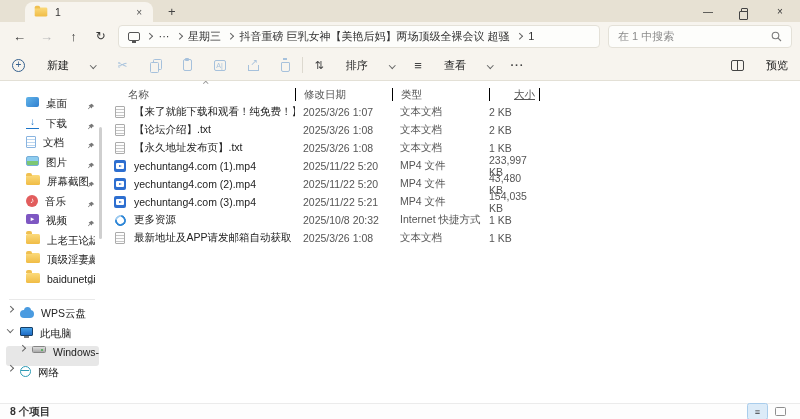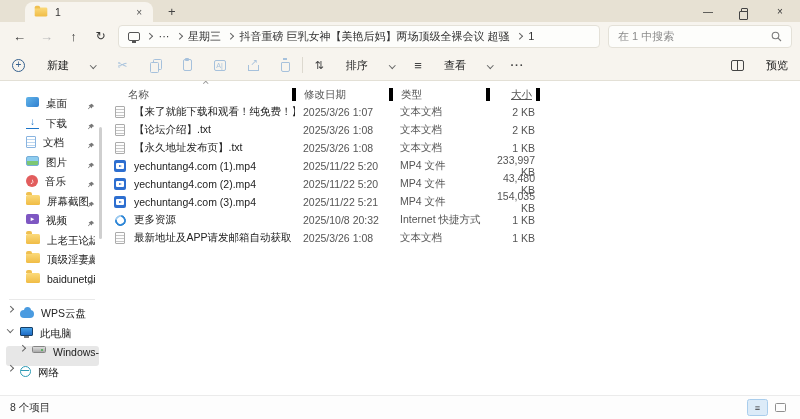--- a/index.html
+++ b/index.html
@@ -91,40 +91,40 @@
   .ic-pc::after { content:""; position:absolute; left:3px; bottom:-3.5px; width:5px; height:1.6px; background:#777; }
   .ic-drive { width:14px; height:7px; border-radius:1.5px; background:linear-gradient(#dcdcdc,#a9a9a9); border:1px solid #858585; position:relative; flex:none; }
   .ic-drive::before { content:""; position:absolute; right:2px; top:2px; width:2px; height:2px; border-radius:50%; background:#3fae49; }
   .ic-network { width:11px; height:11px; border:1.4px solid #2e9bb5; border-radius:50%; position:relative; flex:none; }
   .ic-network::before { content:""; position:absolute; left:0; top:3.6px; width:8px; height:1.2px; background:#2e9bb5; }
 
   
   .content { flex:1; padding-left:4px; position:relative; font-size:10.5px; }
   .sort-caret { position:absolute; left:100px; top:1px; }
   .list-header { display:flex; align-items:center; height:18px; margin-top:4px; color:#555; padding-left:20px; }
-  .hcell { border-right:4px solid #000000; height:13px; line-height:13px; }
+  .hcell { border-right:1px solid #000000; height:13px; line-height:13px; }
   .h-name { width:168px; }
   .h-date { width:97px; padding-left:8px; }
   .h-type { width:97px; padding-left:8px; }
   .h-size { width:50px; text-align:right; padding-right:4px;text-decoration:underline; }
   .frow { display:flex; align-items:center; height:18px; padding-left:5px; color:#222; }
   .fic { width:14px; display:flex; justify-content:center; margin-right:7px; flex:none; }
   .c-name { width:161px; white-space:nowrap; overflow:hidden; }
   .c-date { width:97px; padding-left:8px; color:#555; }
   .c-type { width:97px; padding-left:8px; color:#555; }
-  .c-size { width:50px; text-align:right; padding-right:4px; color:#555; }
+  .c-size { width:50px; padding-right:4px; color:#555; }
 
   .fic-txt { width:10px; height:12px; background:repeating-linear-gradient(#fdfdfd 0 2px,#c6c6c6 2px 3px); border:1px solid #ababab; border-radius:1px; }
   .fic-mp4 { width:12px; height:12px; background:#2e6fd0; border-radius:2px; position:relative; }
   .fic-mp4::before { content:""; position:absolute; left:2px; top:3px; width:8px; height:6px; background:#fff; border-radius:1px; }
   .fic-mp4::after { content:""; position:absolute; left:4.5px; top:4.5px; width:0; height:0; border-left:3.5px solid #2e6fd0; border-top:1.8px solid transparent; border-bottom:1.8px solid transparent; }
   .fic-link { width:11px; height:11px; border-radius:50%; border:2px solid #2e86d6; border-top-color:#9ccaf0; transform:rotate(-35deg); }
 
   
-  .statusbar { height:24px; flex:none; border-top:1px solid #ebebeb; display:flex; align-items:center; padding:0 14px 0 10px; color:#333; font-size:10.5px; background:#fdfdfd; }
+  .statusbar { height:16px; flex:none; border-top:1px solid #ebebeb; display:flex; align-items:center; padding:0 14px 0 10px; color:#333; font-size:10.5px; background:#fdfdfd;font-weight:bold; }
   .view-toggles { margin-left:auto; display:flex; align-items:center; gap:7px; }
   .vt-details { width:21px; height:17px; background:#dcebf8; border:1px solid #a9cdec; border-radius:2.5px; display:grid; place-items:center; color:#333; font-size:9px; }
   .vt-large { width:11px; height:9px; border:1.2px solid #8f8f8f; border-radius:1.5px; }
 </style>
 </head>
 <body>
 
 <div class="window">
 
   <div class="tabbar">
@@ -225,29 +225,29 @@
           </svg>
       </div>
       <div class="sb-item">
         <span class="ic-pic"></span>
         <span class="lbl">图片</span>
         <svg class="pin" width="8" height="8" viewBox="0 0 10 10">
             <path d="M6 1 9 4 6.8 4.6 5.8 7 4.2 5.4 1.8 7.8 1.2 7.2 3.6 4.8 2 3.2 4.4 2Z" fill="#777"></path>
           </svg>
       </div>
       <div class="sb-item">
+        <span class="folder-ic"></span>
+        <span class="lbl">屏幕截图</span>
+        <svg class="pin" width="8" height="8" viewBox="0 0 10 10">
+            <path d="M6 1 9 4 6.8 4.6 5.8 7 4.2 5.4 1.8 7.8 1.2 7.2 3.6 4.8 2 3.2 4.4 2Z" fill="#777"></path>
+          </svg>
+      </div>
+      <div class="sb-item">
         <span class="ic-music"></span>
         <span class="lbl">音乐</span>
-        <svg class="pin" width="8" height="8" viewBox="0 0 10 10">
-            <path d="M6 1 9 4 6.8 4.6 5.8 7 4.2 5.4 1.8 7.8 1.2 7.2 3.6 4.8 2 3.2 4.4 2Z" fill="#777"></path>
-          </svg>
-      </div>
-      <div class="sb-item">
-        <span class="folder-ic"></span>
-        <span class="lbl">屏幕截图</span>
         <svg class="pin" width="8" height="8" viewBox="0 0 10 10">
             <path d="M6 1 9 4 6.8 4.6 5.8 7 4.2 5.4 1.8 7.8 1.2 7.2 3.6 4.8 2 3.2 4.4 2Z" fill="#777"></path>
           </svg>
       </div>
       <div class="sb-item">
         <span class="ic-video"></span>
         <span class="lbl">视频</span>
         <svg class="pin" width="8" height="8" viewBox="0 0 10 10">
             <path d="M6 1 9 4 6.8 4.6 5.8 7 4.2 5.4 1.8 7.8 1.2 7.2 3.6 4.8 2 3.2 4.4 2Z" fill="#777"></path>
           </svg>

